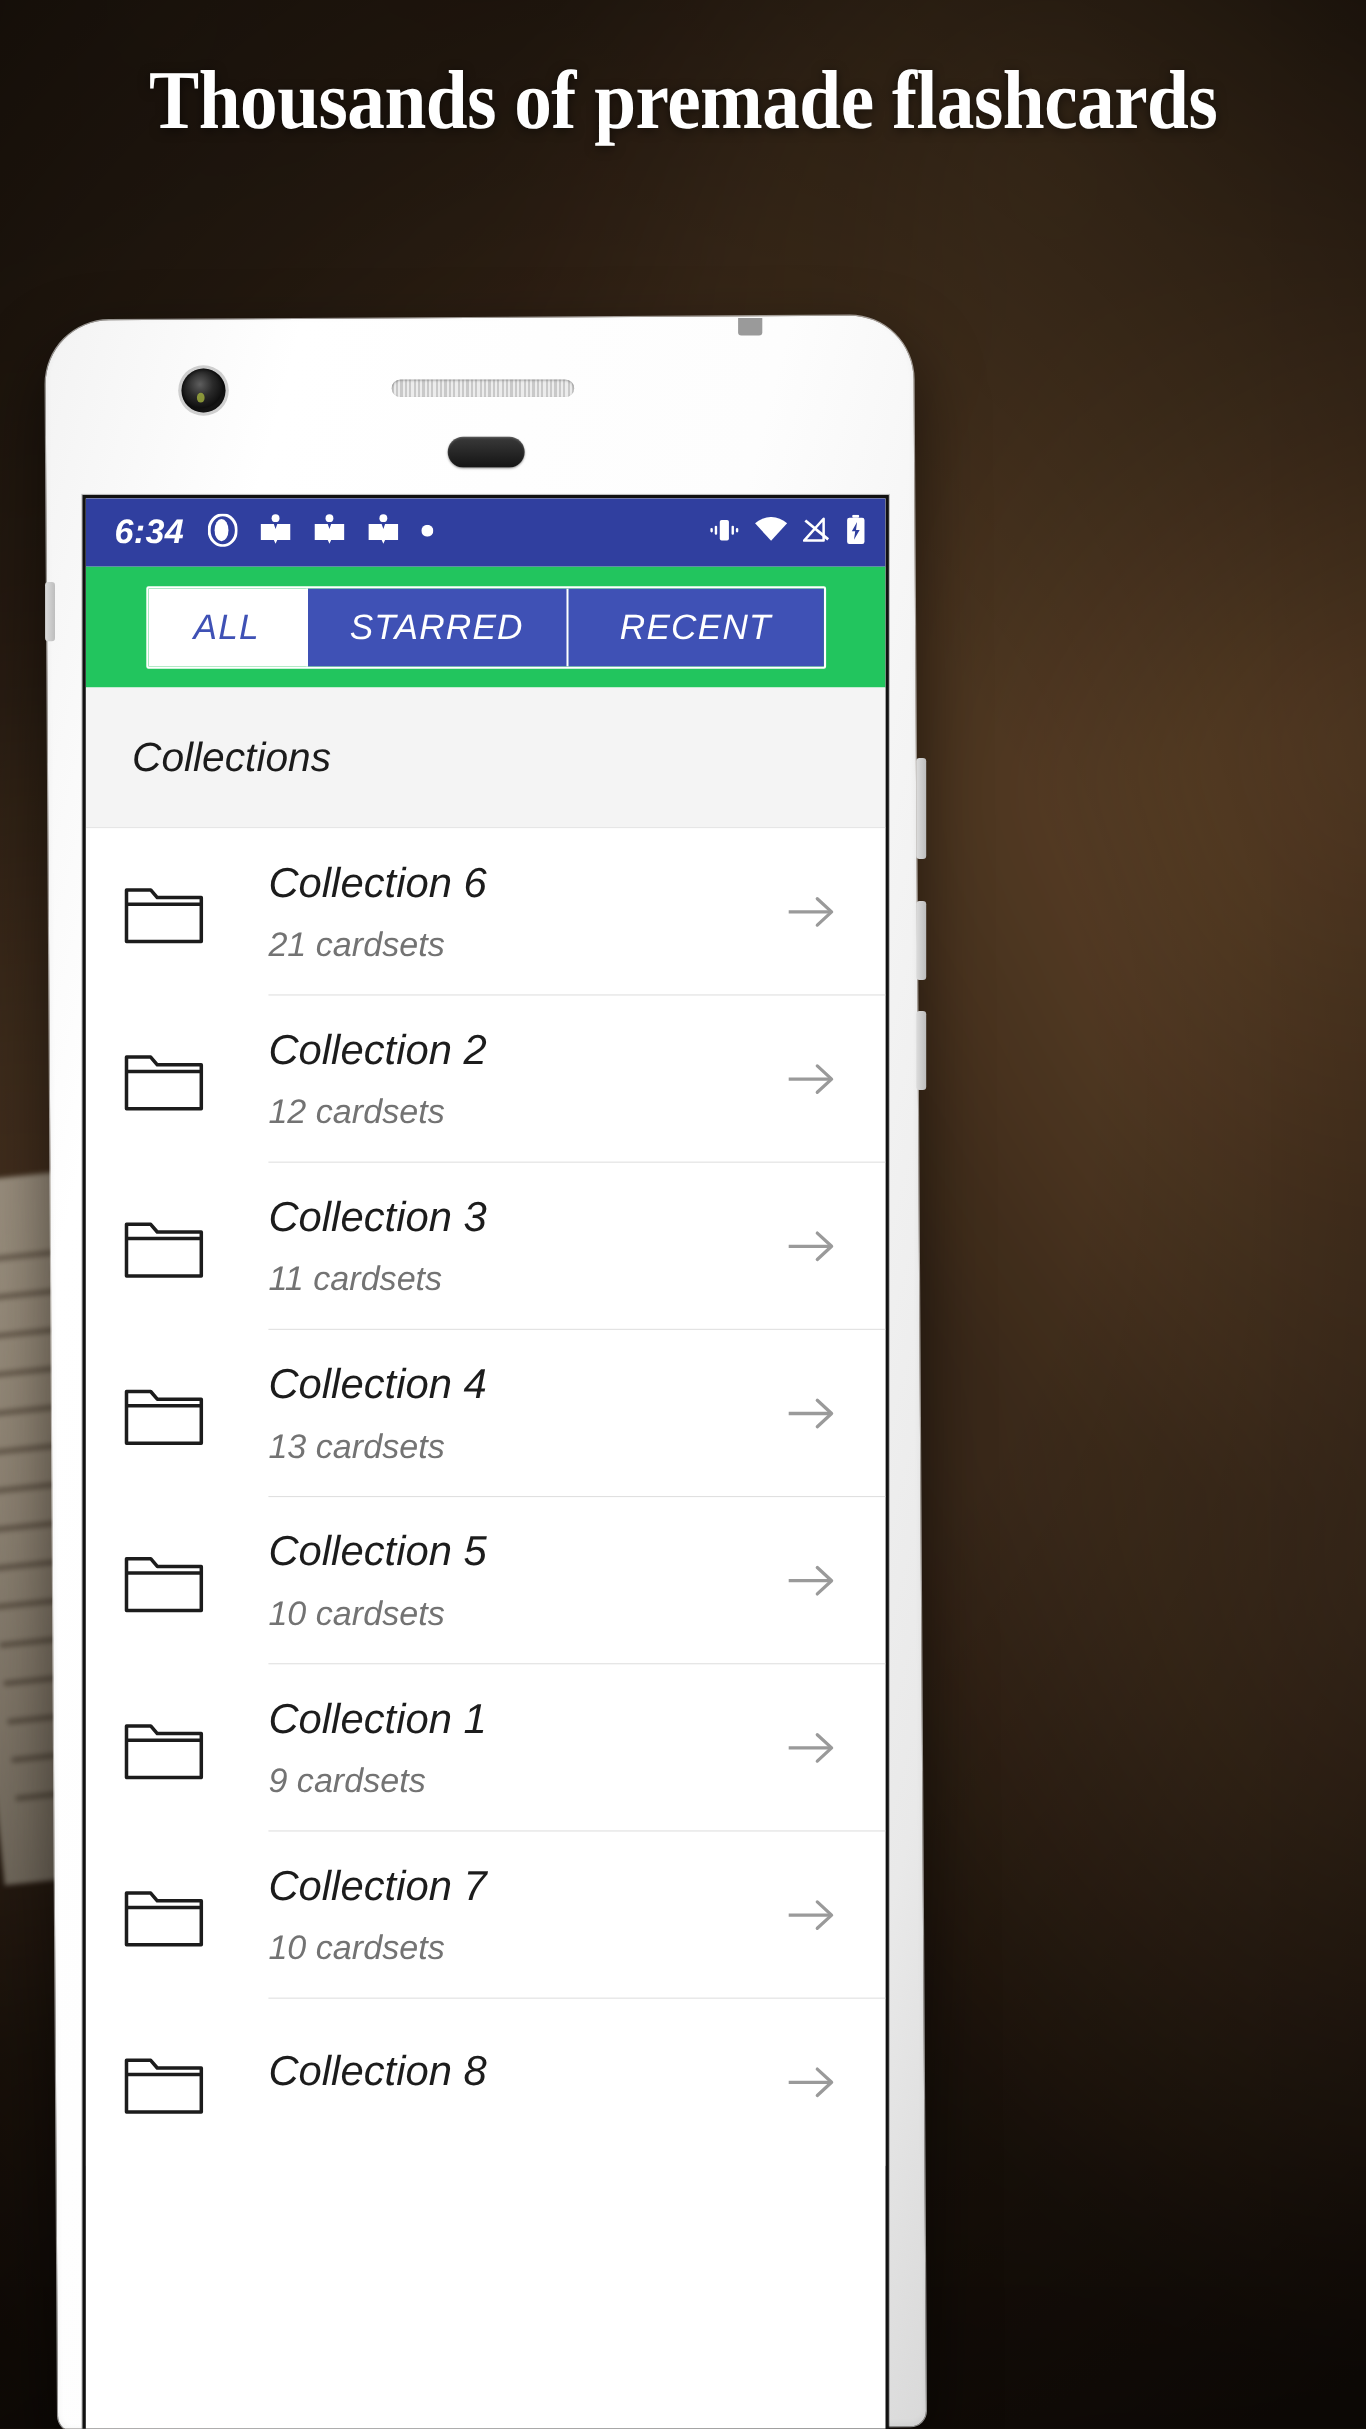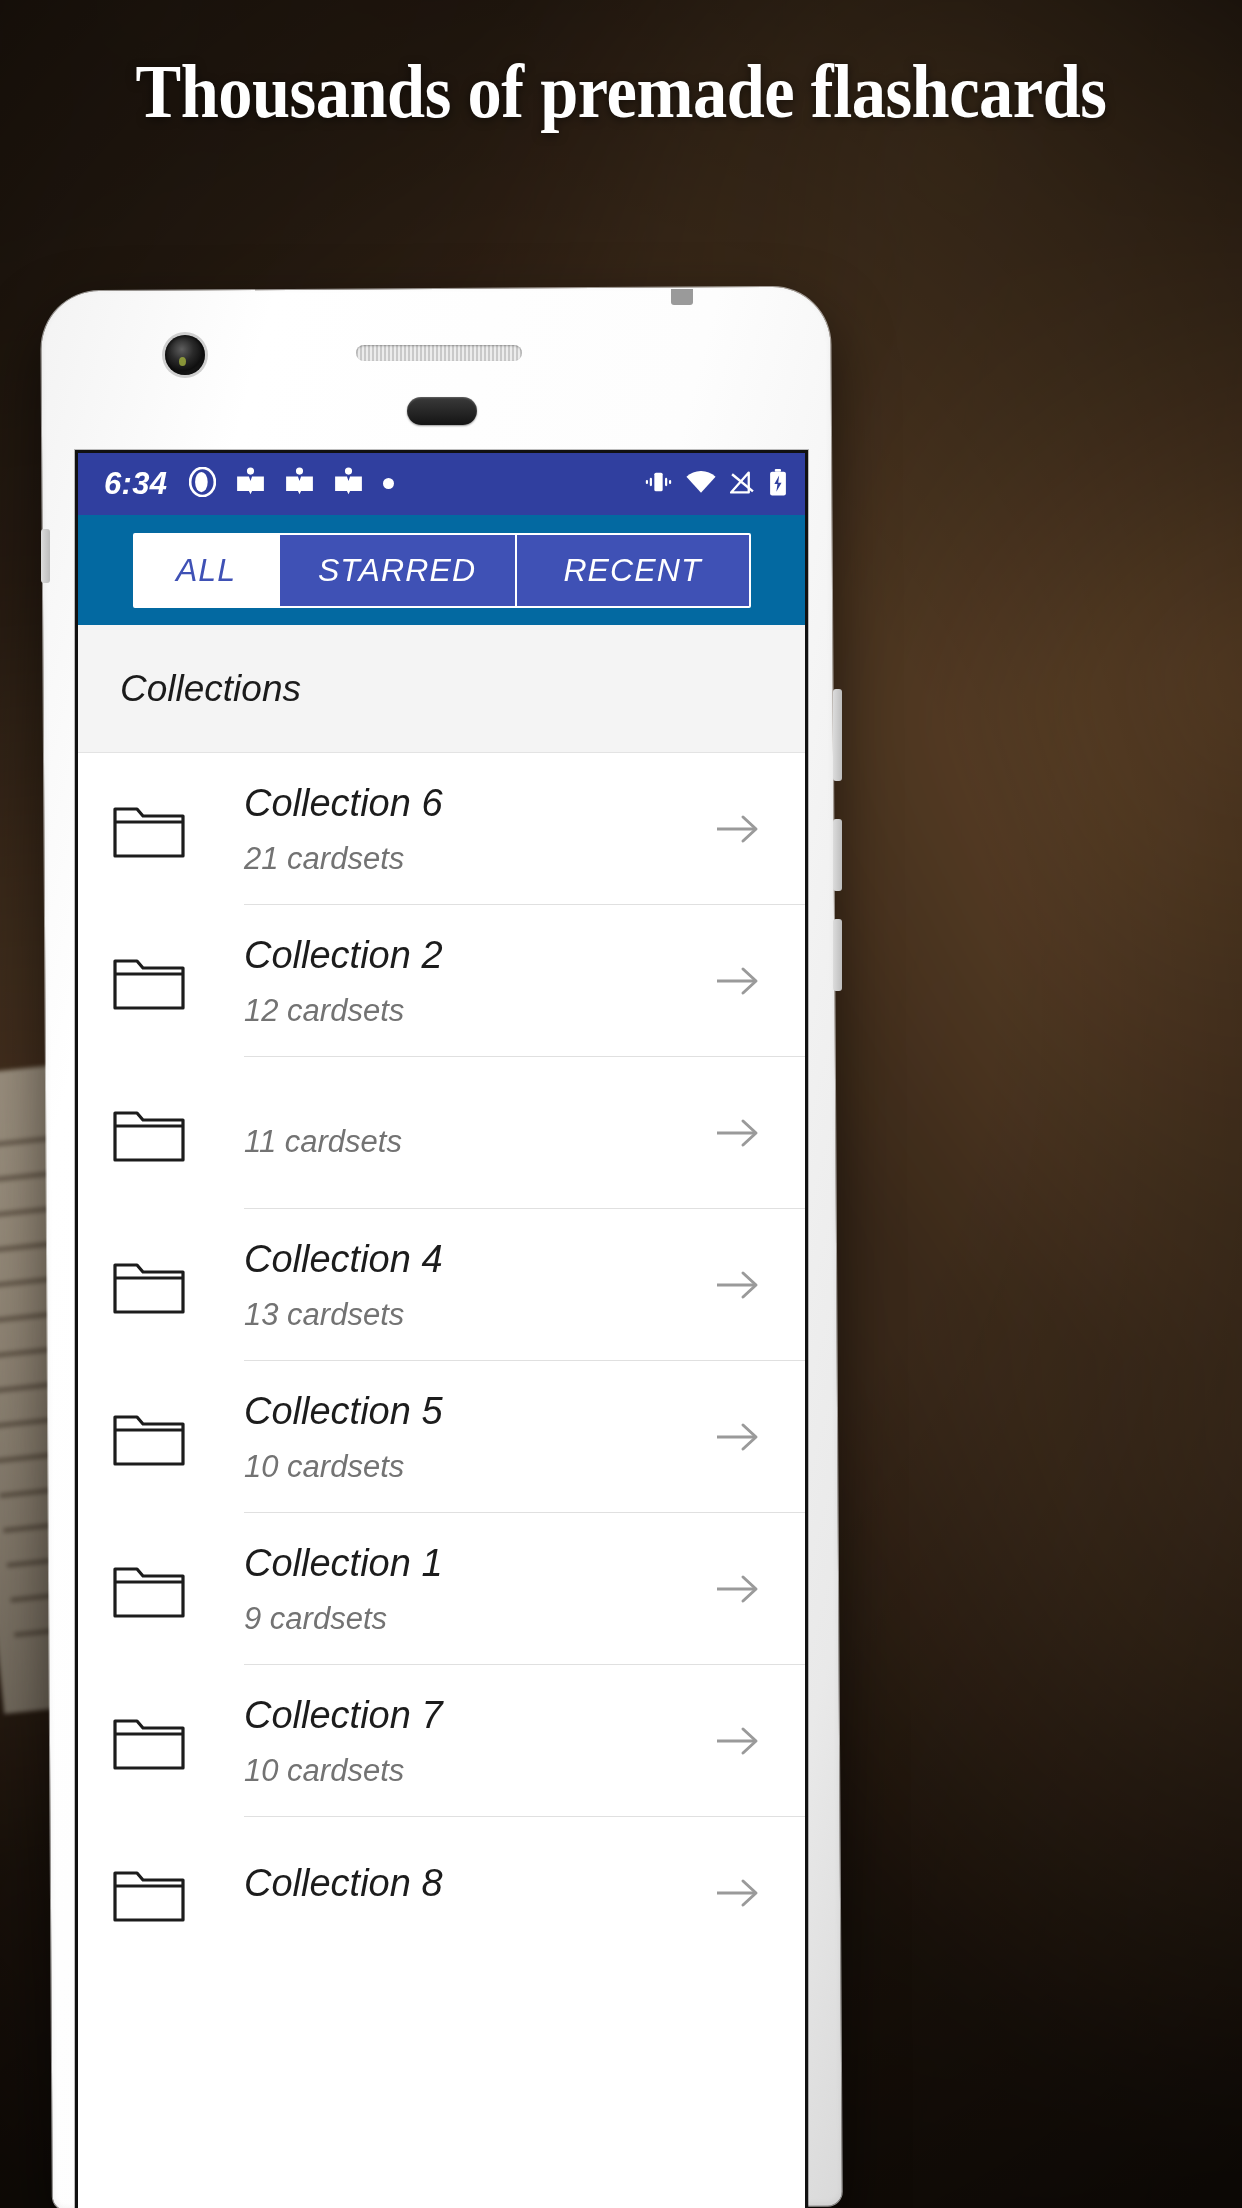--- a/index.html
+++ b/index.html
@@ -139,21 +139,21 @@
   .sb-time { font-size:31px; font-weight:bold; letter-spacing:.3px; }
   .sb-icons-left { display:flex; align-items:center; gap:20px; margin-left:22px; }
   .sb-icons-right {
     position:absolute; right:18px; top:0; bottom:0;
     display:flex; align-items:center; gap:14px;
   }
   .ic { display:block; }
 
   
   .tabbar {
-    height:110px; background:#0369a1;
+    height:110px; background:#22c55e;
     display:flex; align-items:center; justify-content:center;
   }
   .tabs {
     display:flex; border:2px solid #ffffff; border-radius:2px; overflow:hidden;
   }
   .tab {
     font-size:32px; letter-spacing:1.1px;
     padding:17px 0; width:0; flex:none;
     text-align:center;
     color:#ffffff;
@@ -352,20 +352,21 @@
       </div>
 
       <div class="row">
         <div class="folder-wrap">
           <svg width="74" height="60" viewBox="0 0 74 60">
             <path d="M3 10 h22 l6 7 h40 v40 h-68 z" fill="none" stroke="#1c1c1c" stroke-width="3.2" stroke-linejoin="round"></path>
             <line x1="3" y1="23" x2="71" y2="23" stroke="#1c1c1c" stroke-width="3.2"></line>
           </svg>
         </div>
         <div class="row-text">
+          <div class="row-title">Collection 3</div>
           <div class="row-sub">11 cardsets</div>
         </div>
         <div class="arrow-wrap">
           <svg width="46" height="32" viewBox="0 0 46 32">
             <line x1="2" y1="16" x2="40" y2="16" stroke="#9a9a9a" stroke-width="3"></line>
             <polyline points="28,4 41,16 28,28" fill="none" stroke="#9a9a9a" stroke-width="3" stroke-linecap="round" stroke-linejoin="round"></polyline>
           </svg>
         </div>
         <div class="divider"></div>
       </div>

